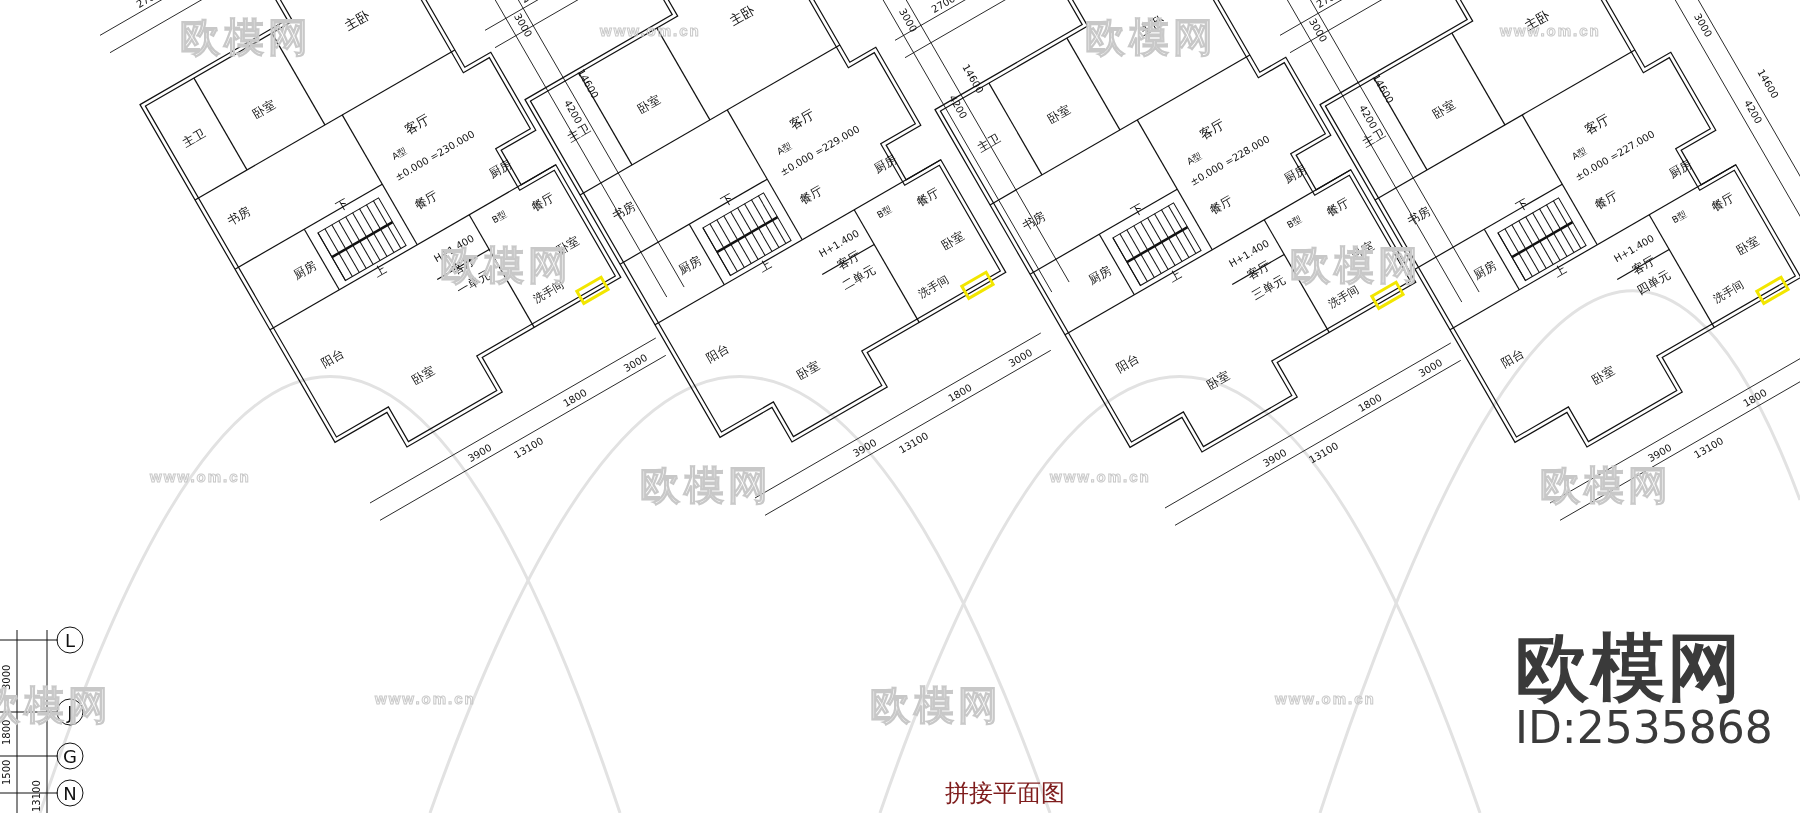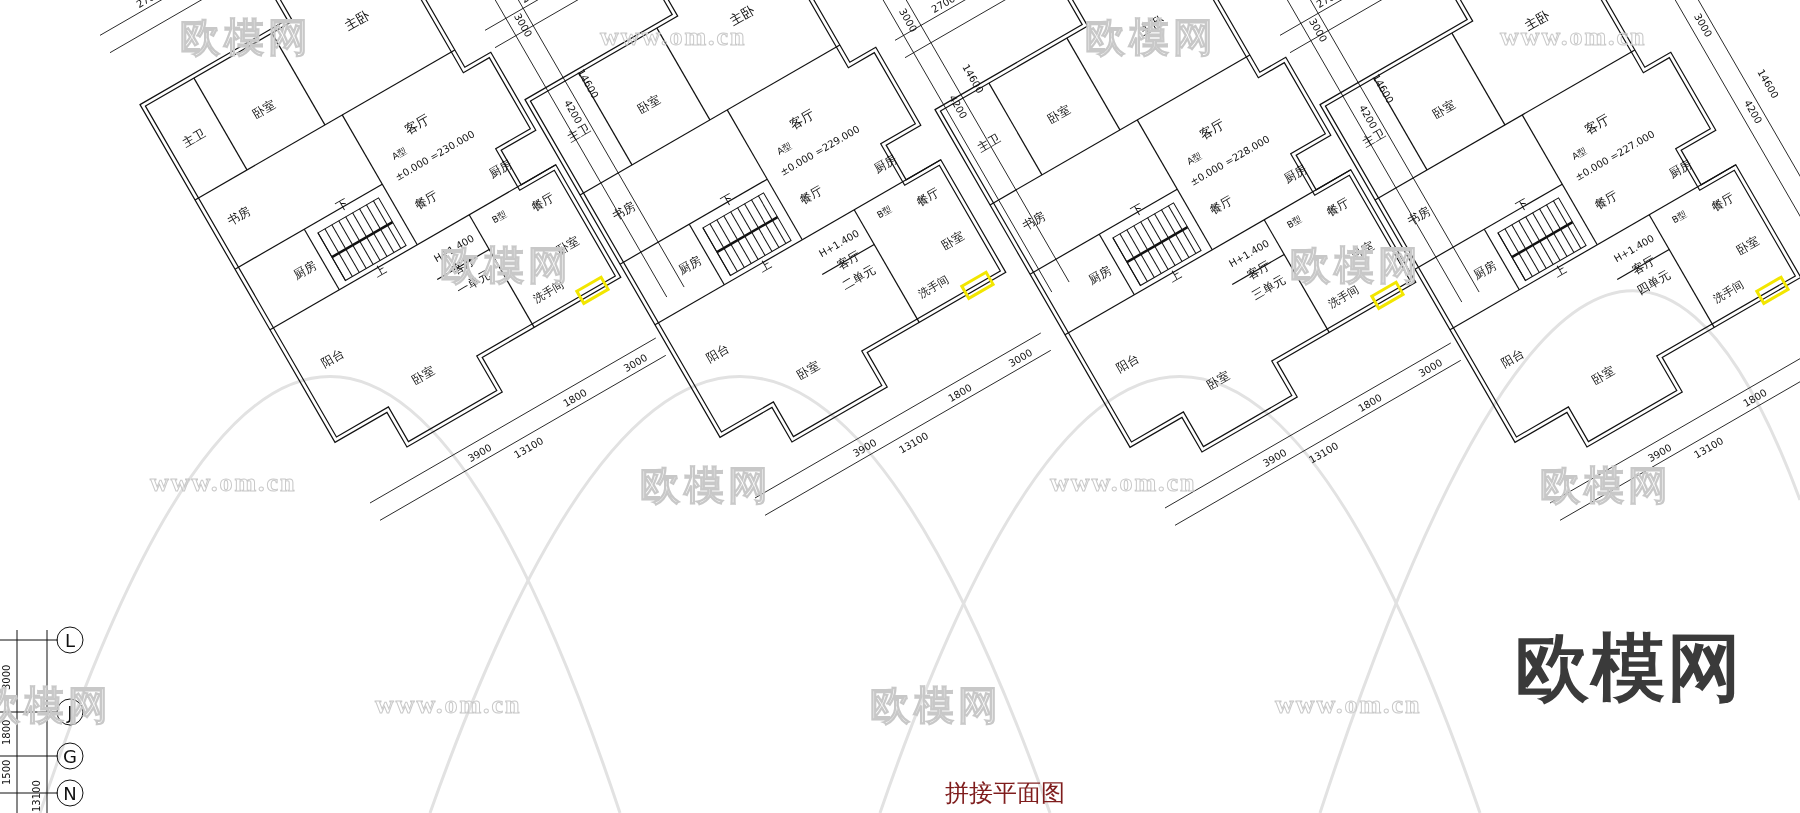--- a/index.html
+++ b/index.html
@@ -3,22 +3,22 @@
 <meta charset="utf-8">
 <style>
   html, body { margin:0; padding:0; background:#ffffff; }
   body { width:1800px; height:813px; overflow:hidden; position:relative;
          font-family:"DejaVu Sans", sans-serif; }
   #stage { position:absolute; left:0; top:0; width:1800px; height:813px; }
   .cad text { font-family:"DejaVu Sans", sans-serif; fill:#111; }
   .wm-logo { position:absolute; color:#d8d8d8; font-size:40px; letter-spacing:4px;
              font-family:"DejaVu Sans", sans-serif; font-weight:bold;
              -webkit-text-stroke:1px #c8c8c8; color:transparent; }
-  .wm-url { position:absolute; color:transparent; font-size:26px; font-weight:bold;
-            -webkit-text-stroke:1px #c9c9c9; font-family:Liberation Serif, serif; letter-spacing:2px;}
+  .wm-url { position:absolute; color:transparent; font-size:15px; font-weight:bold;
+            -webkit-text-stroke:1px #c9c9c9; font-family:Liberation Sans, sans-serif; letter-spacing:2px;}
   #brand { position:absolute; left:1515px; top:630px; color:#3a3a3a; }
   #brand .name { font-size:74px; font-weight:bold; line-height:1; letter-spacing:2px;
                  font-family:"DejaVu Sans", sans-serif; }
   #brand .id { font-size:44px; line-height:1.1; font-family:"DejaVu Sans", sans-serif; }
   #caption { position:absolute; left:945px; top:777px; font-size:24px; color:#7f1d1d;
              font-family:"DejaVu Serif", serif; }
 </style>
 </head>
 <body>
 
@@ -365,14 +365,15 @@
   <div class="wm-url" style="left:1500px;top:22px;">www.om.cn</div>
   <div class="wm-url" style="left:150px;top:468px;">www.om.cn</div>
   <div class="wm-url" style="left:1050px;top:468px;">www.om.cn</div>
   <div class="wm-url" style="left:375px;top:690px;">www.om.cn</div>
   <div class="wm-url" style="left:1275px;top:690px;">www.om.cn</div>
 
   <div id="caption">拼接平面图</div>
 
   <div id="brand">
     <div class="name">欧模网</div>
+    <div class="id">ID:2535868</div>
   </div>
 </div>
 
 </body></html>

